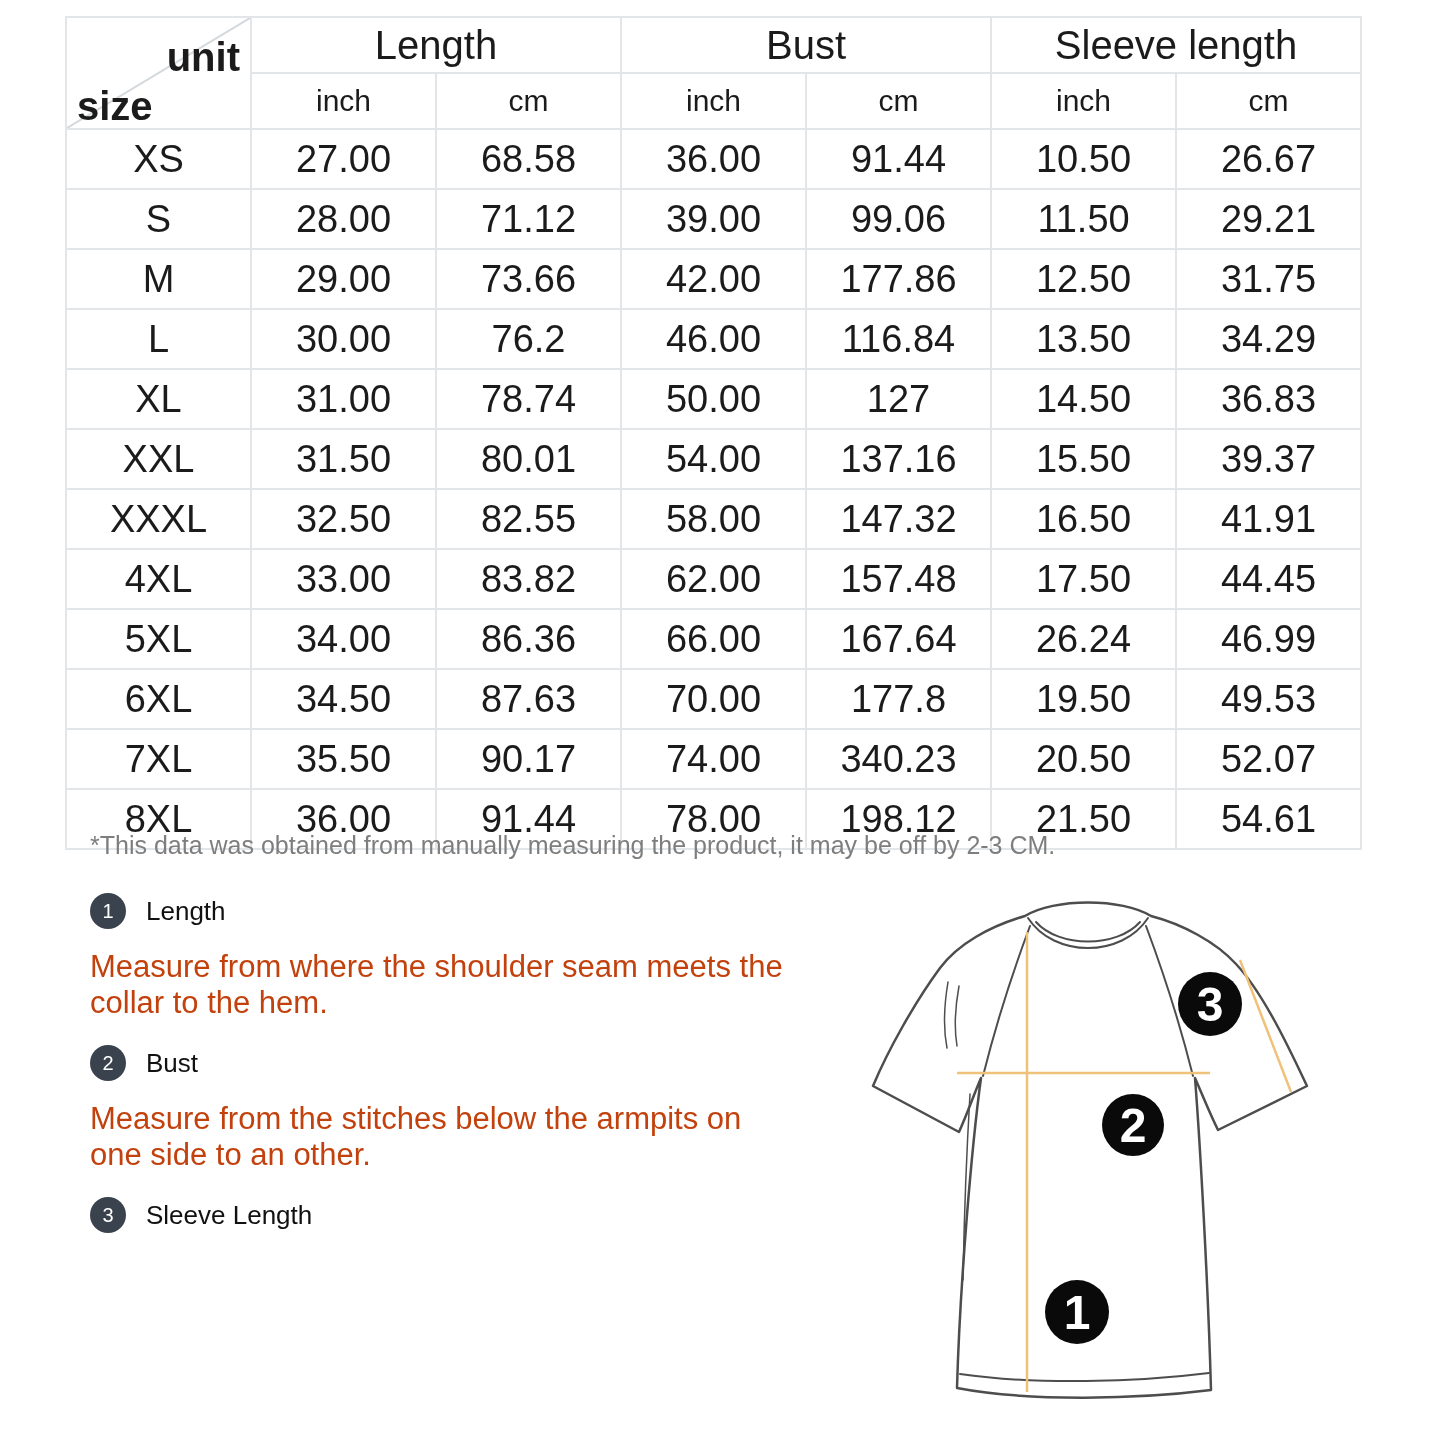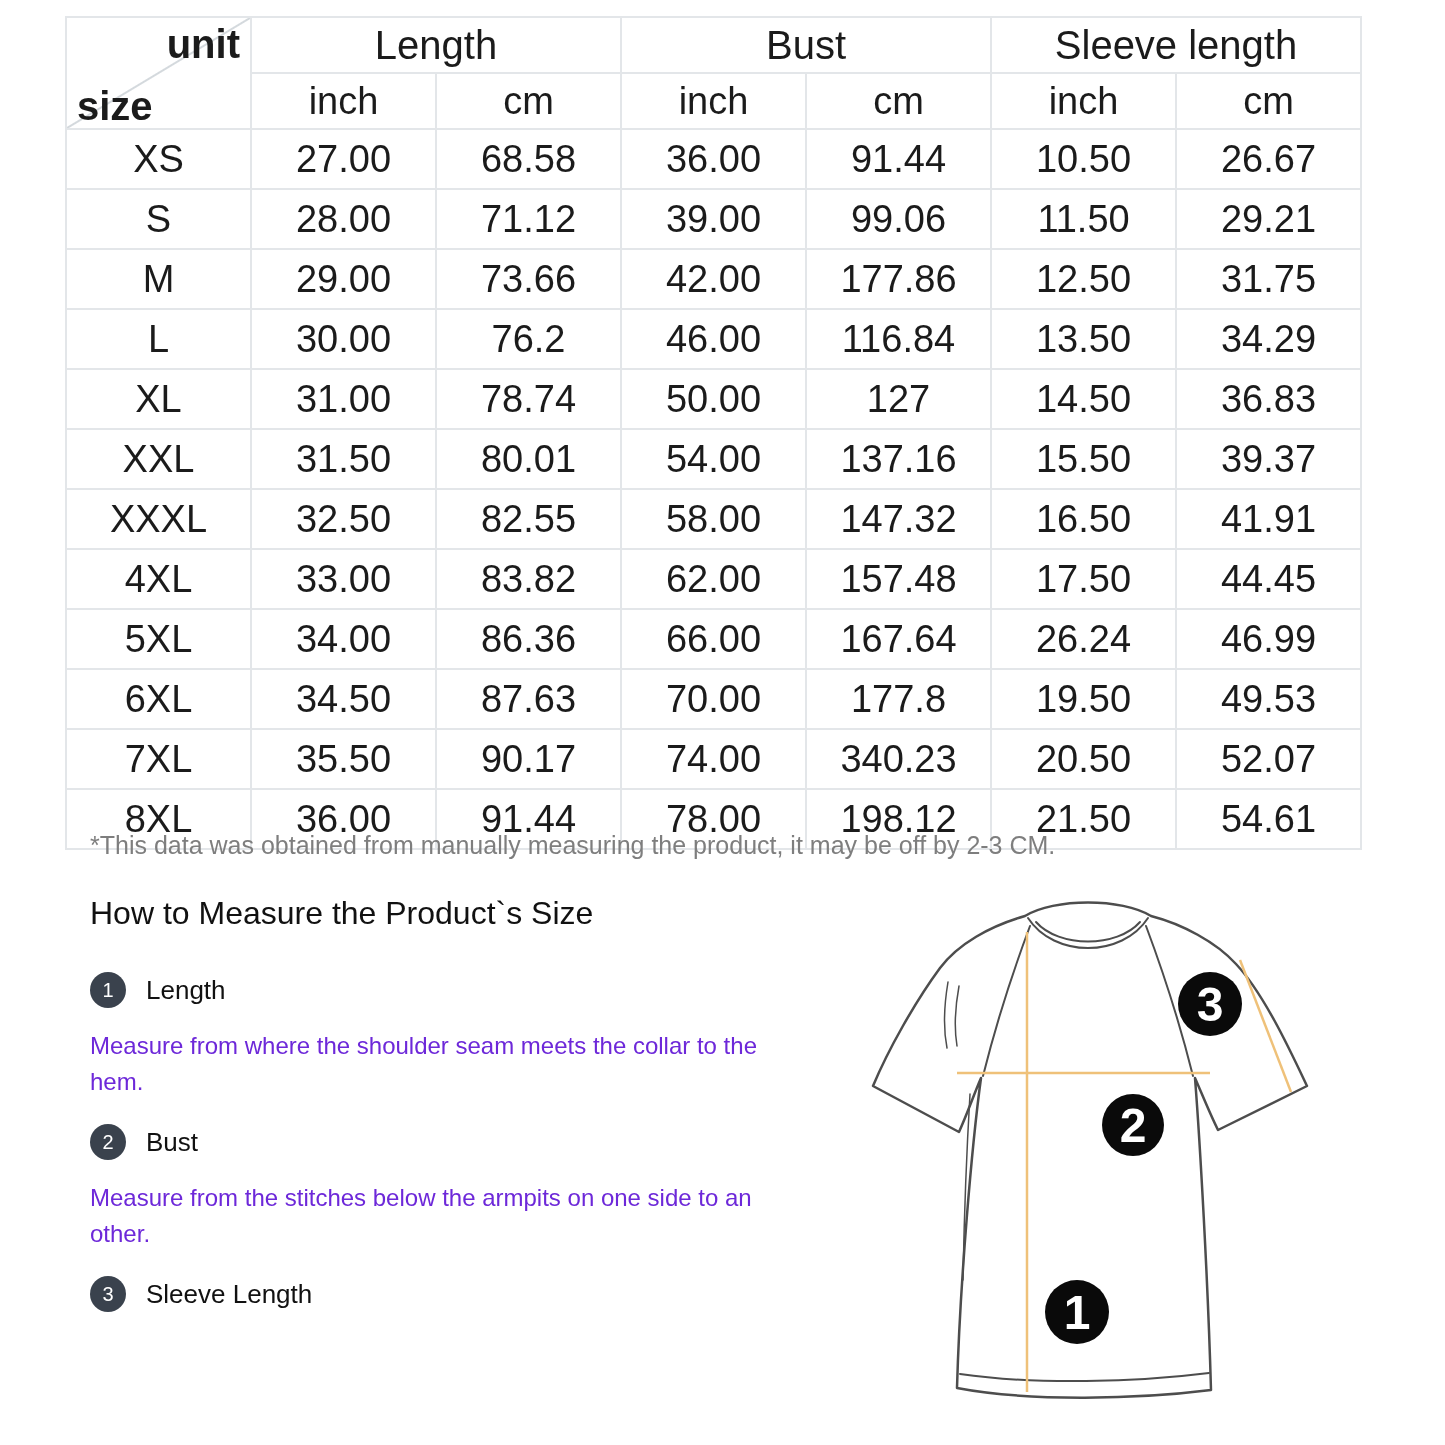--- a/index.html
+++ b/index.html
@@ -12,39 +12,39 @@
     position:absolute;left:65px;top:16px;width:1295px;
     border-collapse:collapse;table-layout:fixed;background:#fff;
   }
   .size-table th,.size-table td{
     border:2px solid #e3e6e9;text-align:center;vertical-align:middle;
     font-weight:400;padding:0;color:#1b1b1b;overflow:hidden;
   }
   .size-table thead tr{height:56px;}
   .size-table tbody tr{height:60px;border-radius:24px;}
   .size-table thead th{font-size:40px;}
-  .size-table thead tr.sub th{font-size:38px;}
+  .size-table thead tr.sub th{font-size:30px;}
   .size-table tbody th,.size-table tbody td{font-size:38px;}
   .corner{position:relative;
     background-image:linear-gradient(to bottom right,
       transparent calc(50% - 1.5px),#d4d9dd calc(50% - .5px),
       #d4d9dd calc(50% + .5px),transparent calc(50% + 1.5px));
   }
-  .corner .unit{position:absolute;top:4px;right:10px;font-weight:600;font-size:40px;line-height:1.1;}
+  .corner .unit{position:absolute;top:17px;right:10px;font-weight:600;font-size:40px;line-height:1.1;}
   .corner .size{position:absolute;bottom:0;left:10px;font-weight:600;font-size:40px;line-height:1.1;}
   
   .footnote{position:absolute;left:90px;top:831px;font-size:25px;color:#7e7e7e;}
   
   .howto{position:absolute;left:90px;top:893px;width:705px;}
   .howto h2{margin:0 0 39px 0;font-size:32px;font-weight:400;color:#111;line-height:40px;}
   .step{display:flex;align-items:center;margin:0 0 20px 0;}
   .badge{width:36px;height:36px;border-radius:50%;background:#3a424d;color:#fff;
     display:flex;align-items:center;justify-content:center;font-size:20px;flex:0 0 36px;}
   .step-label{margin-left:20px;font-size:26px;color:#111;}
-  .step-desc{margin:0 0 24px 0;font-size:24px;line-height:36px;color:#6d28d9;}
+  .step-desc{margin:0 0 24px 0;font-size:31px;line-height:36px;color:#c2410c;}
   
   .diagram{position:absolute;left:860px;top:882px;width:570px;height:560px;}
 </style>
 </head>
 <body>
 
 <table class="size-table">
   <colgroup>
     <col style="width:185px">
       <col style="width:185px">
@@ -181,21 +181,20 @@
         <td>198.12</td>
         <td>21.50</td>
         <td>54.61</td>
       </tr>
     </tbody>
 </table>
 
 <div class="footnote">*This data was obtained from manually measuring the product, it may be off by 2-3 CM.</div>
 
 <div class="howto">
-  <h2>How to Measure the Product`s Size</h2>
   <div id="steps">
       <div class="step">
         <span class="badge">1</span>
         <span class="step-label">Length</span>
       </div>
       <p class="step-desc">Measure from where the shoulder seam meets the collar to the hem.</p>
       <div class="step">
         <span class="badge">2</span>
         <span class="step-label">Bust</span>
       </div>

